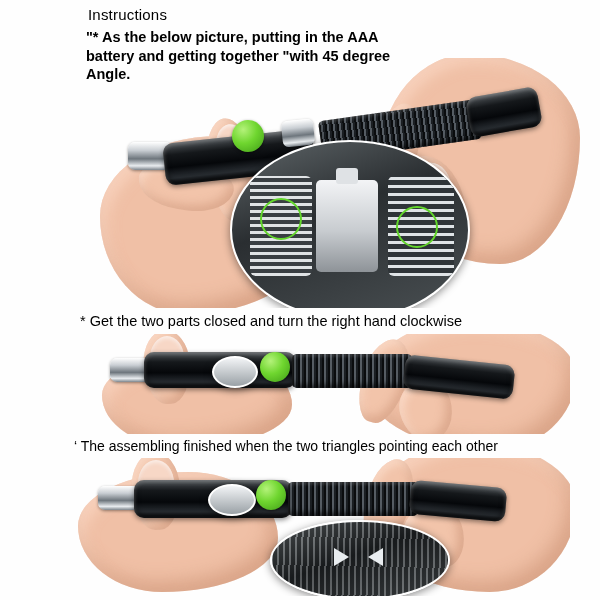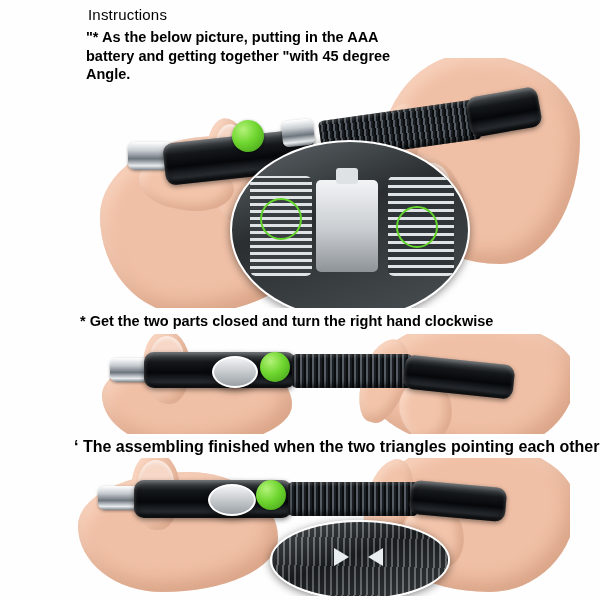--- a/index.html
+++ b/index.html
@@ -38,29 +38,29 @@
     width: 330px;
     font-size: 14.5px;
     font-weight: bold;
     line-height: 1.28;
   }
   .step-two-text {
     position: absolute;
     left: 80px;
     top: 313px;
     font-size: 14.5px;
-    font-weight: bold;
+    font-weight: normal;
     white-space: nowrap;
   }
   .step-three-text {
     position: absolute;
     left: 74px;
     top: 438px;
-    font-size: 16px;
-    font-weight: bold;
+    font-size: 14px;
+    font-weight: normal;
     white-space: nowrap;
   }
 
   
   .scene {
     position: absolute;
     overflow: hidden;
   }
   .hand {
     position: absolute;

